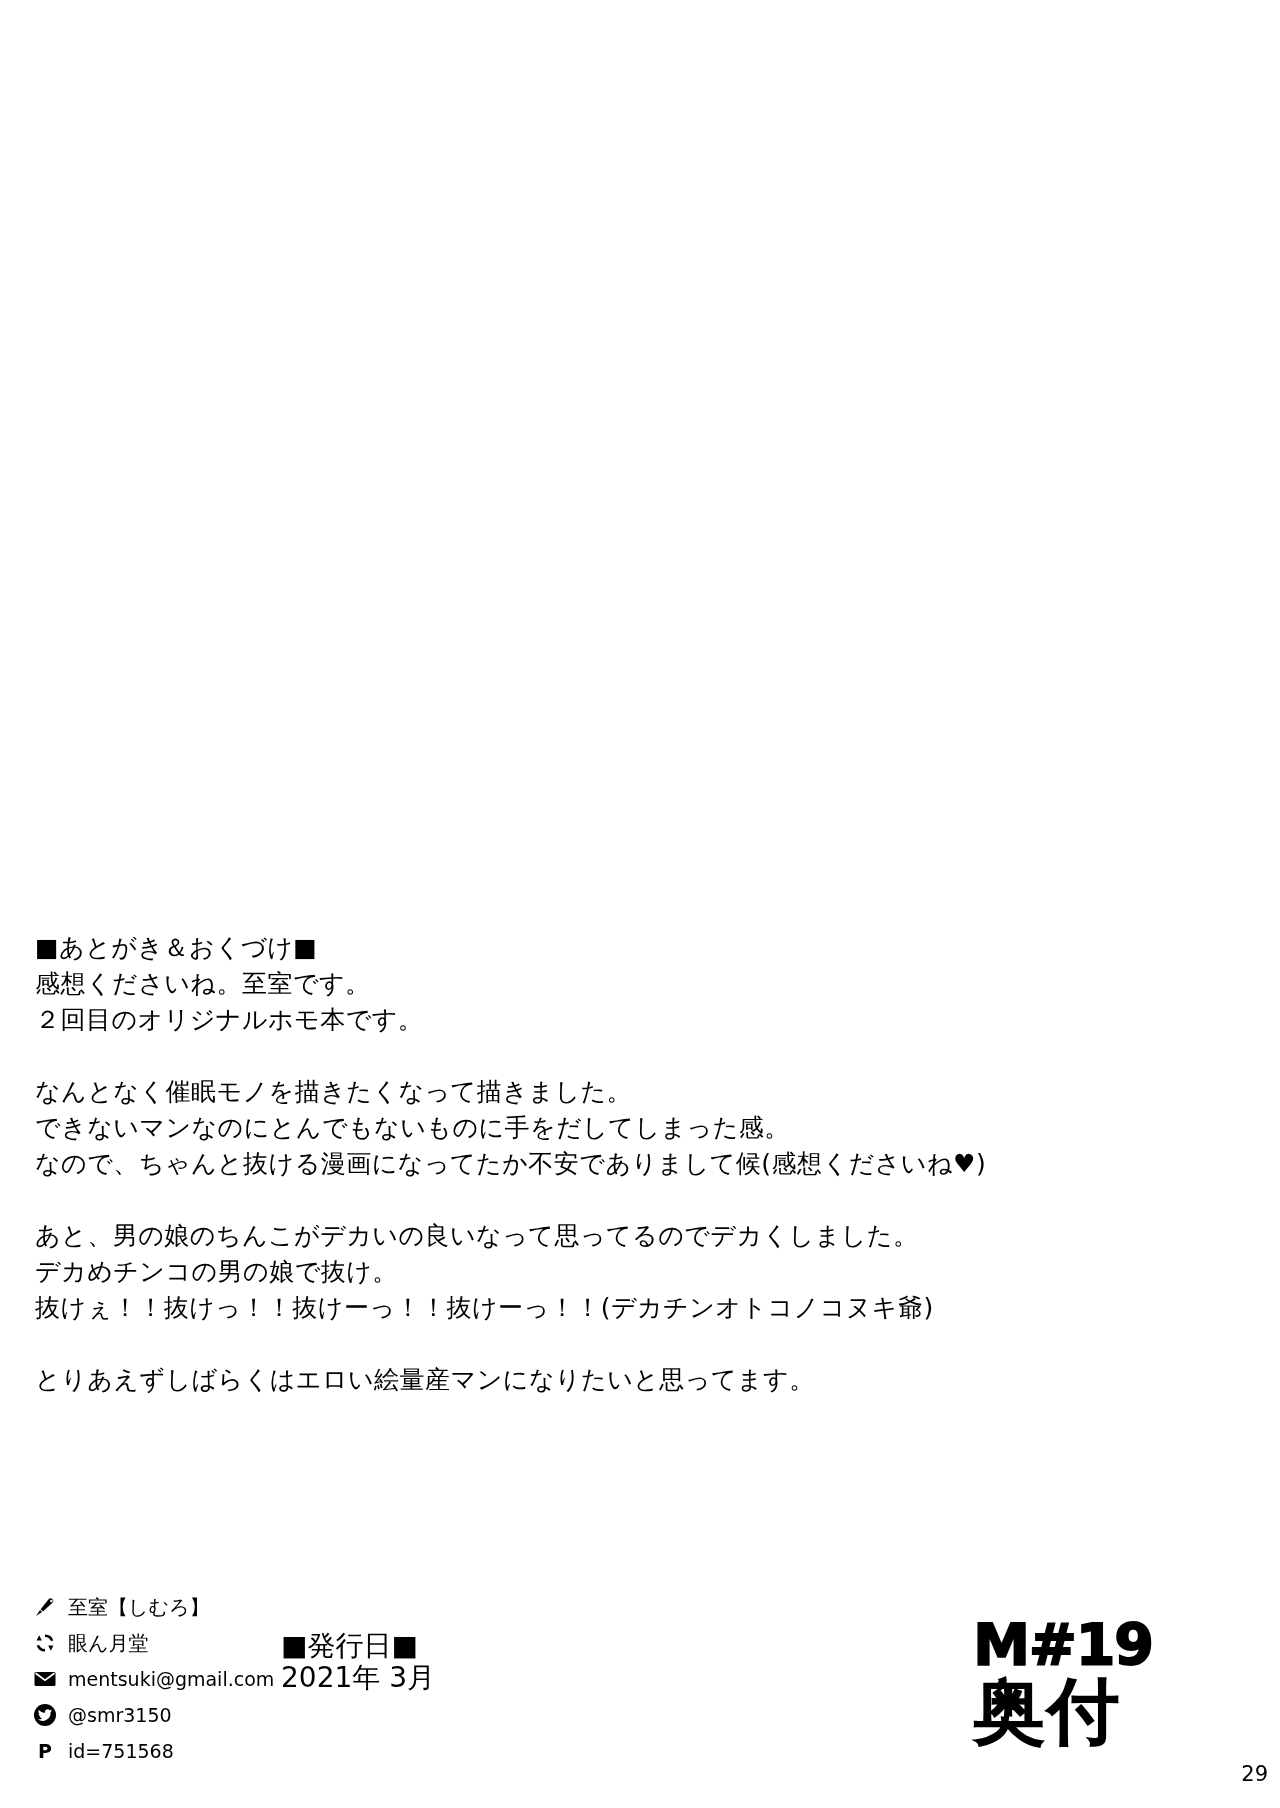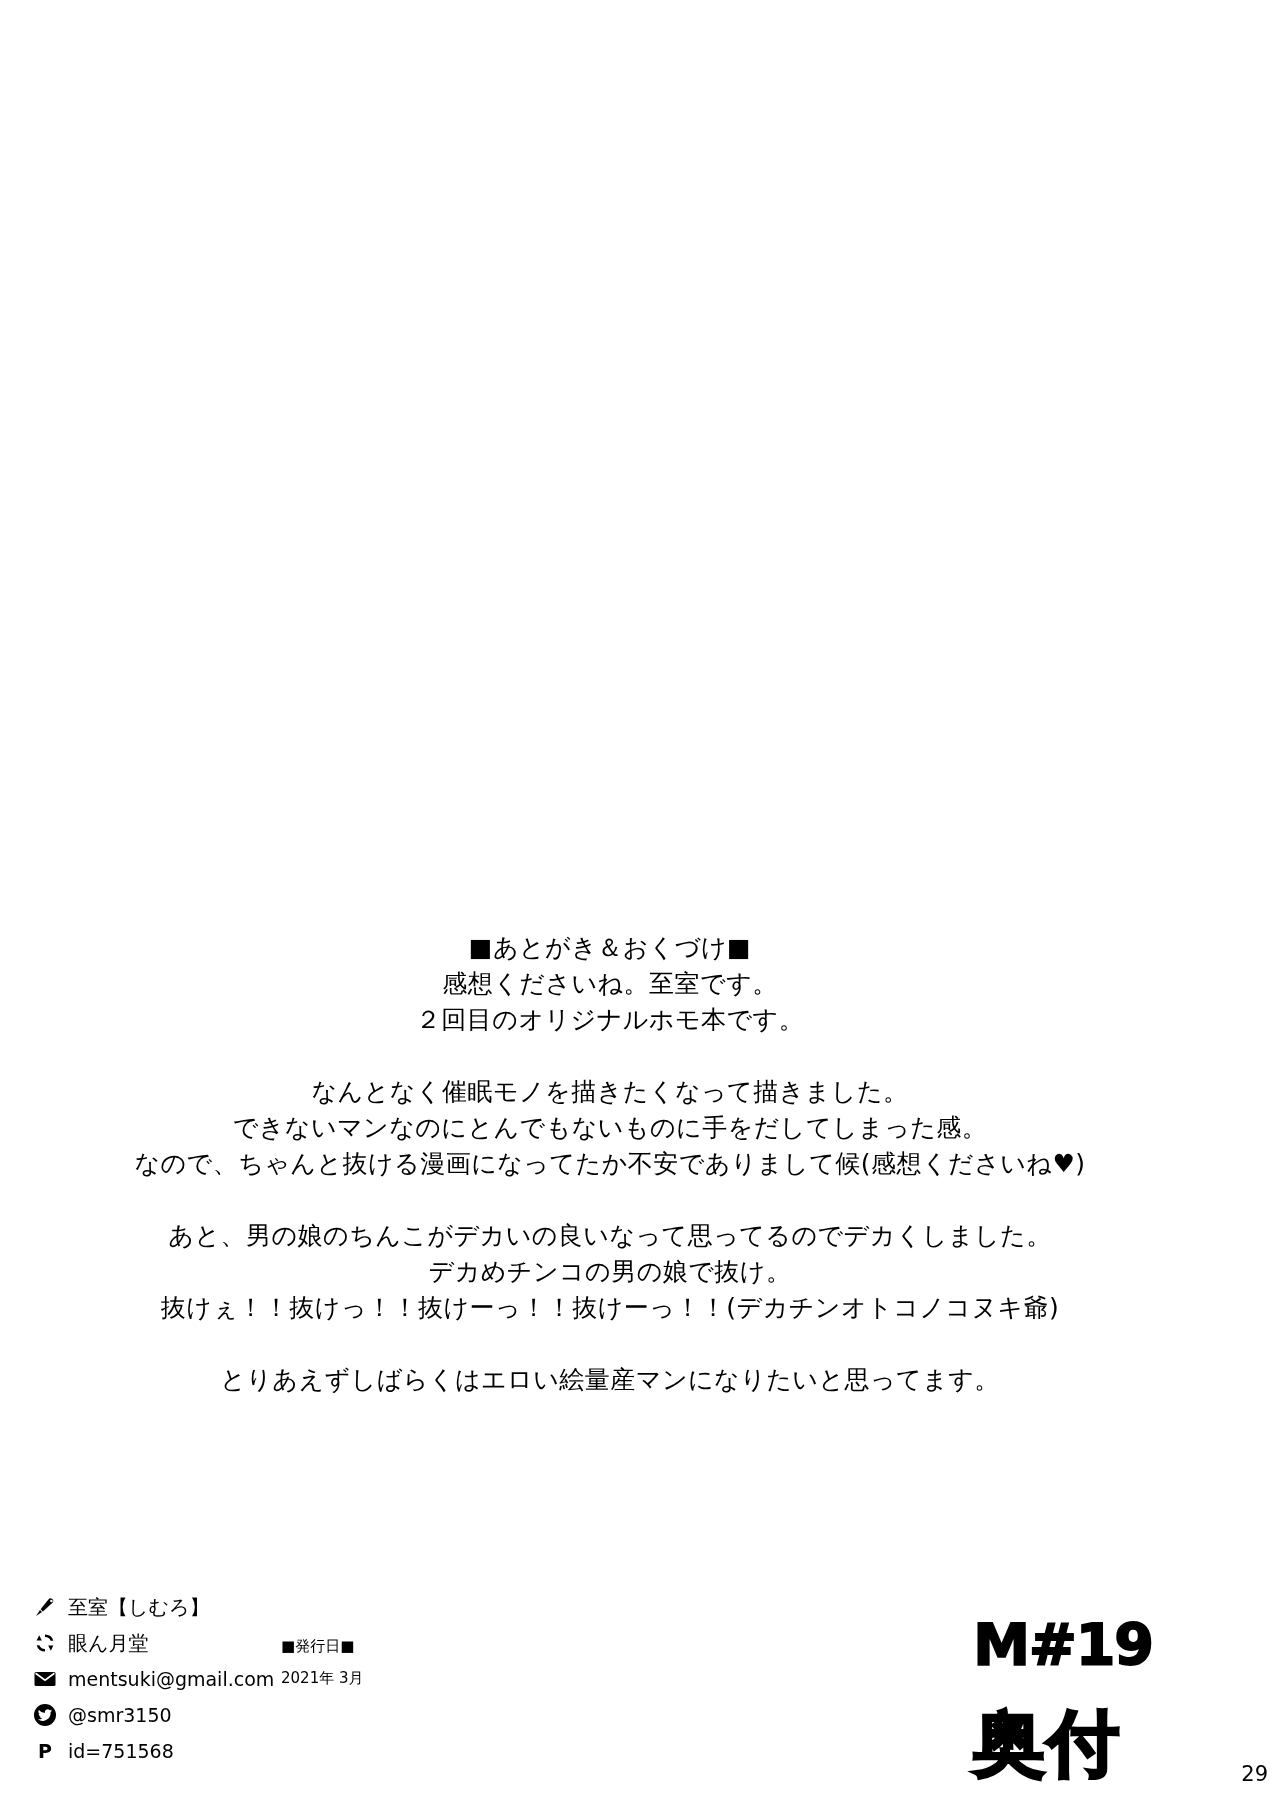--- a/index.html
+++ b/index.html
@@ -29,21 +29,20 @@
     width: 1150px;
   }
 
   .aw-line {
     font-size: 25px;
     line-height: 36px;
     letter-spacing: 0.5px;
     white-space: nowrap;
     font-family: "DejaVu Sans", "Liberation Sans", sans-serif;
     font-weight: 500;
-    text-align: center;
   }
 
   .aw-gap {
     height: 36px;
   }
 
   .heart {
     font-family: "DejaVu Sans", sans-serif;
   }
 
@@ -82,21 +81,21 @@
 
   .colo-text.jp { font-size: 20px; }
 
   
   .pubdate {
     position: absolute;
     left: 281px;
     top: 1630px;
   }
   .pubdate div {
-    font-size: 15px;
+    font-size: 28px;
     line-height: 32px;
     white-space: nowrap;
     font-family: "DejaVu Sans", "Liberation Sans", sans-serif;
   }
 
   
   .logo {
     position: absolute;
     right: 127px;
     top: 1616px;
@@ -105,25 +104,24 @@
   .logo-top {
     font-size: 57px;
     font-weight: 900;
     letter-spacing: -1px;
     line-height: 58px;
     font-family: "DejaVu Sans", "Liberation Sans", sans-serif;
     -webkit-text-stroke: 2px #000;
   }
   .logo-bottom {
     font-size: 72px;
-    font-weight: 700;
+    font-weight: 400;
     line-height: 74px;
     letter-spacing: 2px;
     font-family: "DejaVu Sans", "Liberation Sans", sans-serif;
-    margin-top: 32px;
     -webkit-text-stroke: 3px #000;
   }
 
   
   .pageno {
     position: absolute;
     right: 12px;
     bottom: 22px;
     font-size: 21px;
     font-family: "DejaVu Sans", "Liberation Sans", sans-serif;

